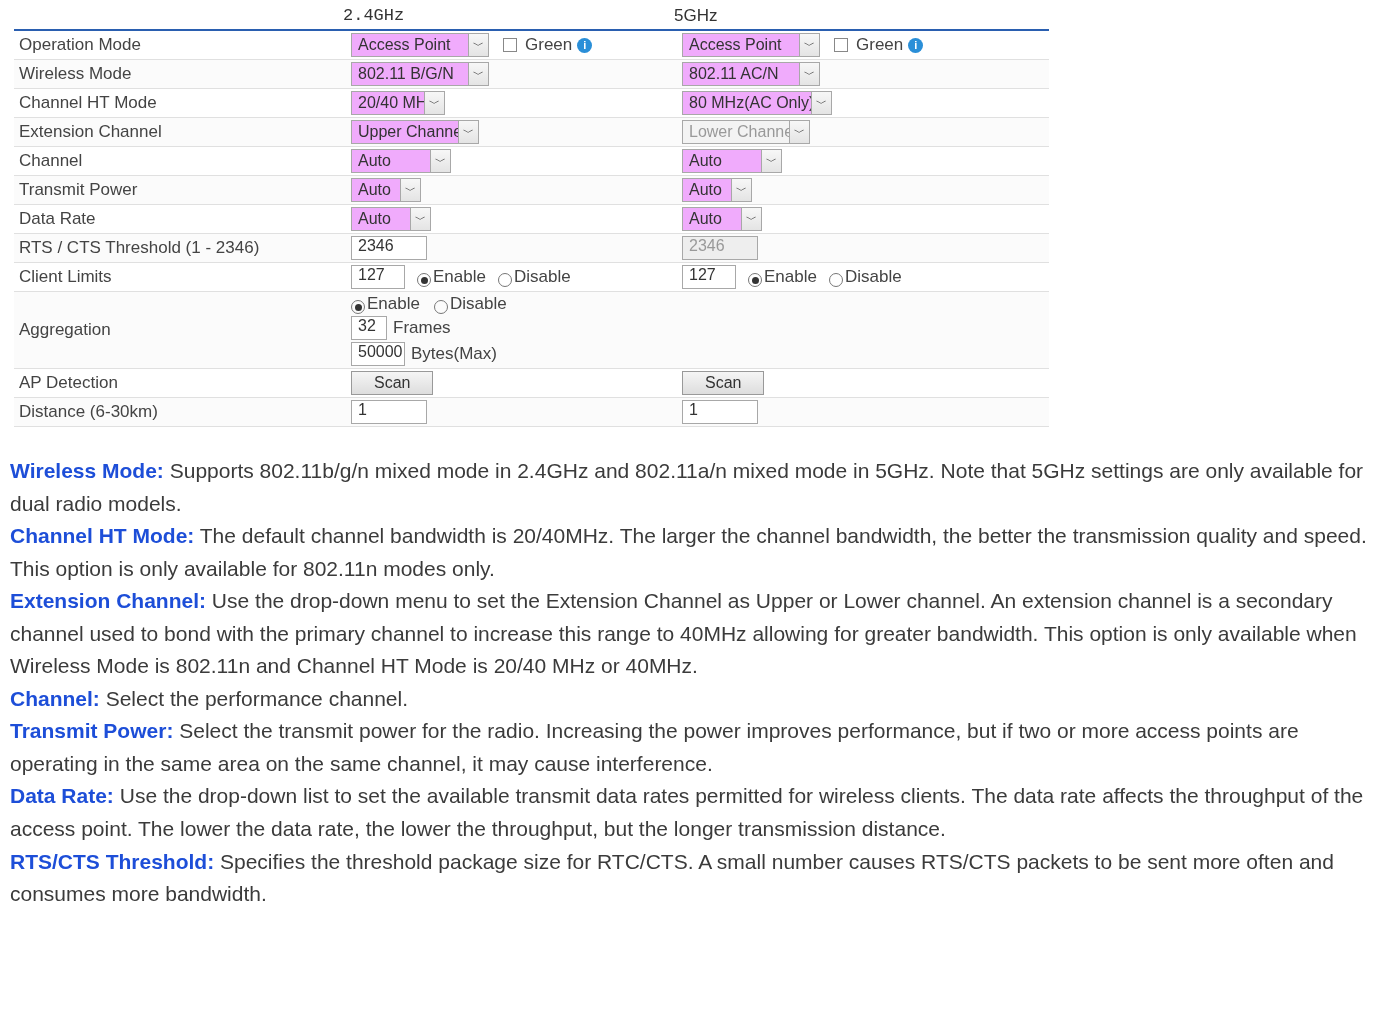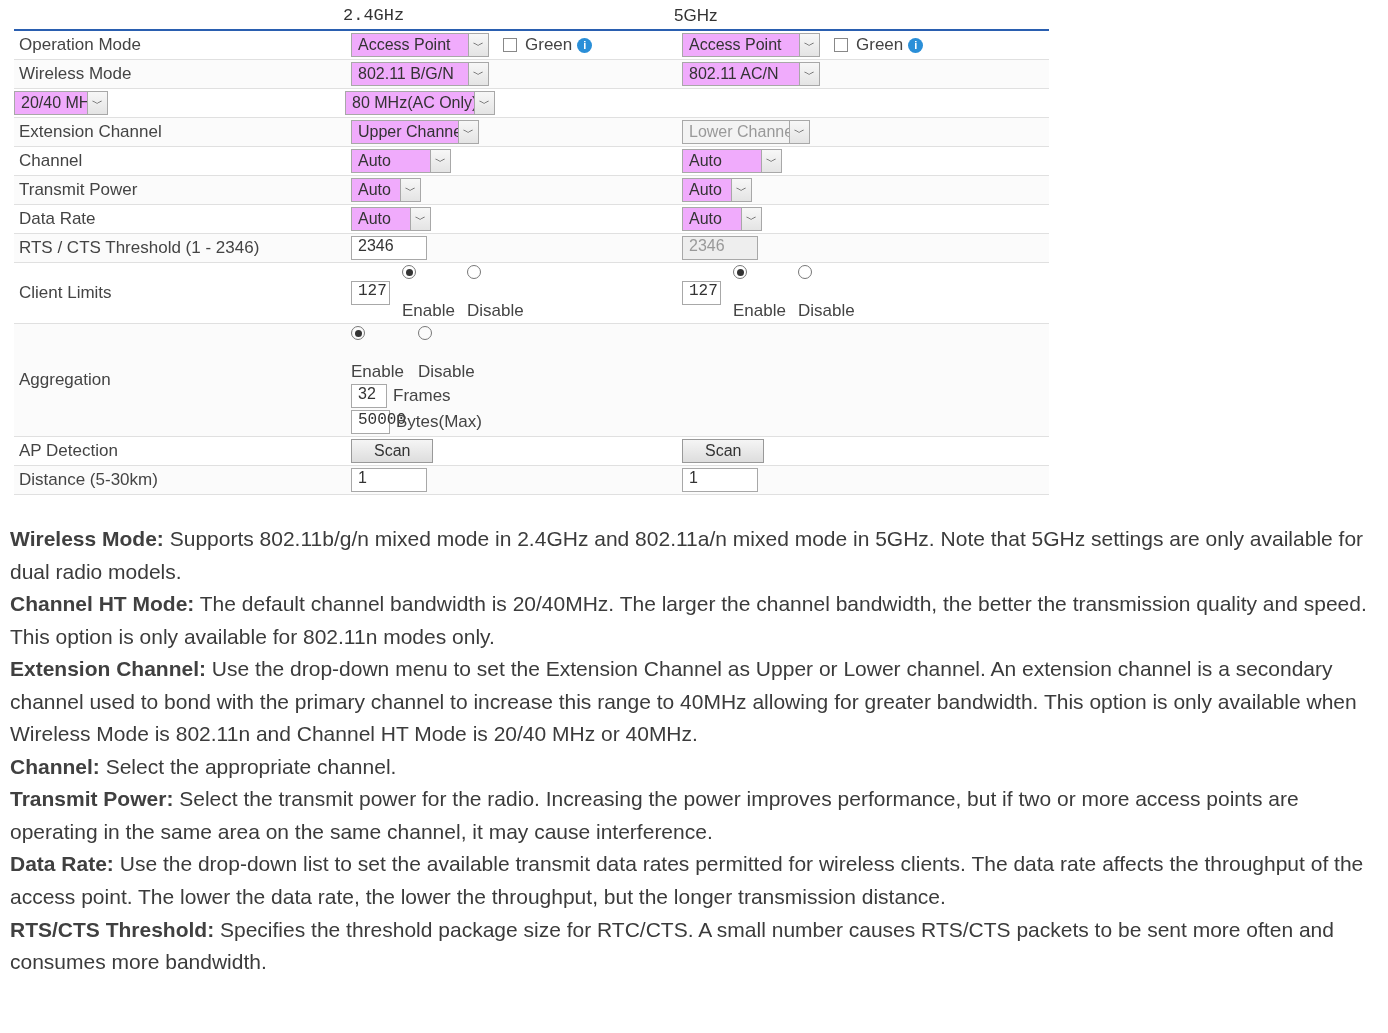--- a/index.html
+++ b/index.html
@@ -88,30 +88,30 @@
   .txtin {
     border: 1px solid #a8a8a8;
     height: 24px;
     padding: 0 6px;
     font-size: 16px;
     background: #fff;
     color: #333;
   }
   .txtin.disabled { background: #eee; color: #999;}
   .txtin.w82 { width: 76px; }
-  .txtin.w64 { width: 39px; font-family: Liberation Mono, monospace; }
+  .txtin.w64 { width: 54px; }
   .txtin.w54 { width: 36px; }
   .chk {
     display: inline-block;
     width: 14px; height: 14px;
     border: 1px solid #888;
     margin: 0 4px 0 10px;
     vertical-align: middle;
   }
-  .radio-wrap { display:inline-flex; align-items:flex-start; margin-left:8px; gap:22px;flex-direction:column;}
+  .radio-wrap { display:inline-flex; align-items:flex-end; margin-left:8px; gap:2px;}
   .radio {
     width: 14px; height: 14px; border-radius: 50%;
     border: 1px solid #777; display:inline-flex;
     align-items:center; justify-content:center;
   }
   .radio.on::after{
     content:""; width:7px;height:7px;border-radius:50%;background:#333;
   }
   .scan-btn {
     display:inline-block;
@@ -131,21 +131,21 @@
   }
   .agg-block { display:flex; flex-direction:column; gap:2px; }
   .agg-line { display:flex; align-items:center; gap:6px;}
   .descriptions {
     font-size: 21px;
     line-height: 1.55;
     color: #3b3b3b;
     padding: 0 4px;
   }
   .descriptions p { margin: 0; }
-  .descriptions .dt { font-weight: 800; color: #404040; }
+  .descriptions .dt { font-weight: 800; color: #1d4ed8; }
 </style>
 </head>
 <body>
 
 <div class="header-row">
   <div class="col1"></div>
   <div class="col2">2.4GHz</div>
   <div class="col3">5GHz</div>
 </div>
 
@@ -183,20 +183,21 @@
     </div>
     <div class="col3">
       <span class="sel w-wm">
         <span class="txt">802.11 AC/N</span>
         <span class="btn">﹀</span>
       </span>
     </div>
   </div>
 
   <div class="row">
+    <div class="col1">Channel HT Mode</div>
     <div class="col2">
       <span class="sel w-ht">
         <span class="txt">20/40 MHz</span>
         <span class="btn">﹀</span>
       </span>
     </div>
     <div class="col3">
       <span class="sel w-ht5">
         <span class="txt">80 MHz(AC Only)</span>
         <span class="btn">﹀</span>
@@ -335,32 +336,32 @@
     <div class="col1">AP Detection</div>
     <div class="col2">
       <span class="scan-btn">Scan</span>
     </div>
     <div class="col3">
       <span class="scan-btn">Scan</span>
     </div>
   </div>
 
   <div class="row">
-    <div class="col1">Distance (5-30km)</div>
+    <div class="col1">Distance (6-30km)</div>
     <div class="col2">
       <span class="txtin w82">1</span>
     </div>
     <div class="col3">
       <span class="txtin w82">1</span>
     </div>
   </div>
 
 </div>
 
 <div class="descriptions">
   <p><span class="dt">Wireless Mode:</span><span> Supports 802.11b/g/n mixed mode in 2.4GHz and 802.11a/n mixed mode in 5GHz. Note that 5GHz settings are only available for dual radio models.</span></p>
   <p><span class="dt">Channel HT Mode:</span><span> The default channel bandwidth is 20/40MHz. The larger the channel bandwidth, the better the transmission quality and speed. This option is only available for 802.11n modes only.</span></p>
   <p><span class="dt">Extension Channel:</span><span> Use the drop-down menu to set the Extension Channel as Upper or Lower channel. An extension channel is a secondary channel used to bond with the primary channel to increase this range to 40MHz allowing for greater bandwidth. This option is only available when Wireless Mode is 802.11n and Channel HT Mode is 20/40 MHz or 40MHz.</span></p>
-  <p><span class="dt">Channel:</span><span> Select the appropriate channel.</span></p>
+  <p><span class="dt">Channel:</span><span> Select the performance channel.</span></p>
   <p><span class="dt">Transmit Power:</span><span> Select the transmit power for the radio. Increasing the power improves performance, but if two or more access points are operating in the same area on the same channel, it may cause interference.</span></p>
   <p><span class="dt">Data Rate:</span><span> Use the drop-down list to set the available transmit data rates permitted for wireless clients. The data rate affects the throughput of the access point. The lower the data rate, the lower the throughput, but the longer transmission distance.</span></p>
   <p><span class="dt">RTS/CTS Threshold:</span><span> Specifies the threshold package size for RTC/CTS. A small number causes RTS/CTS packets to be sent more often and consumes more bandwidth.</span></p>
 </div>
 
 </body></html>

